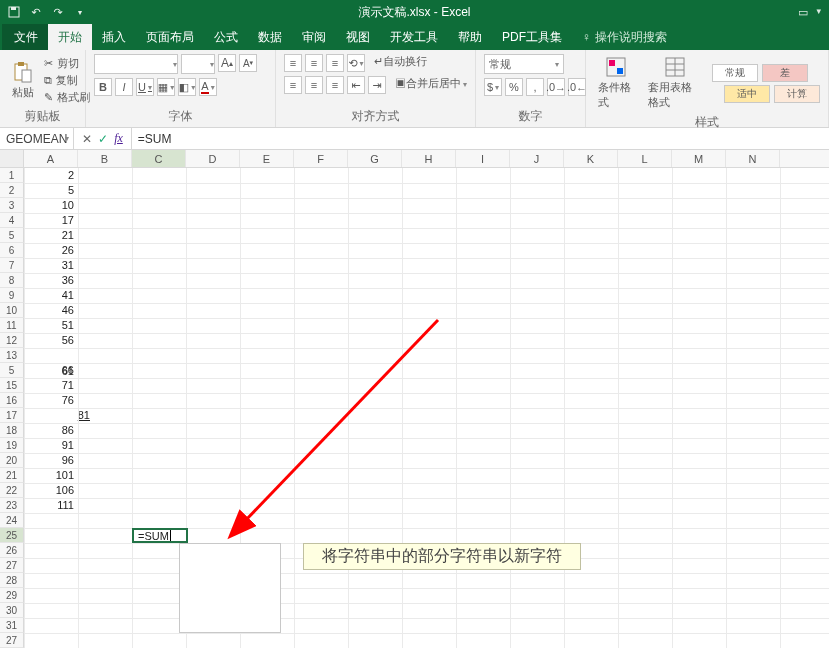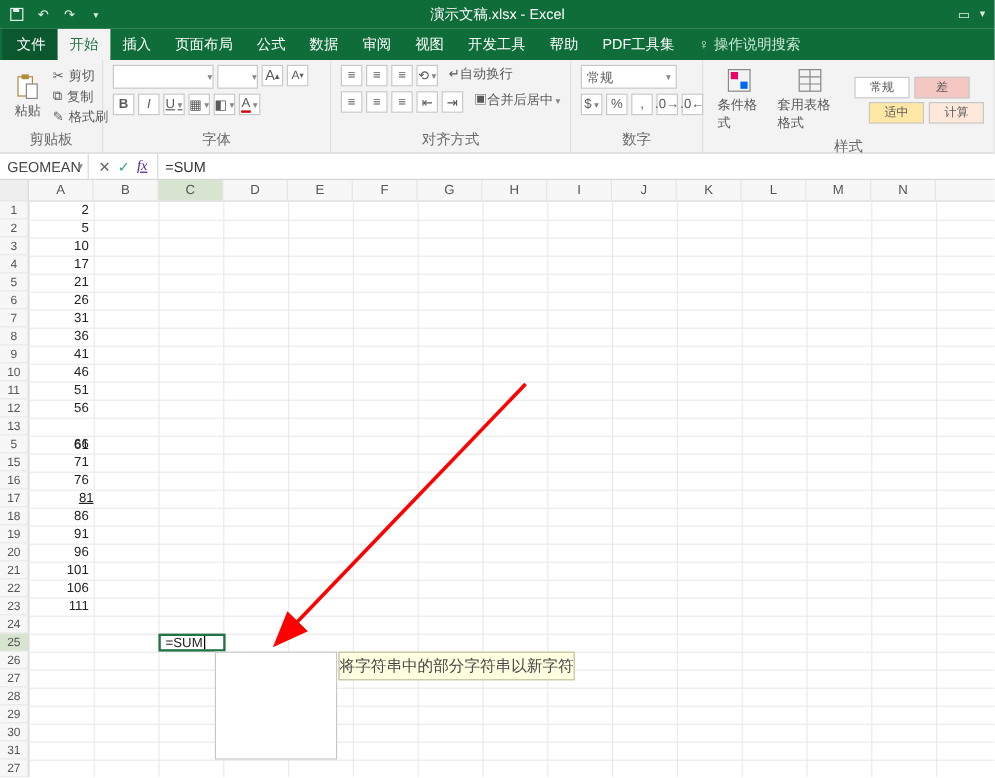--- a/index.html
+++ b/index.html
@@ -58,21 +58,21 @@
   .rh { height:15px; border-bottom:1px solid #e5e5e5; border-right:1px solid #d9d9d9; background:#f7f7f7; font-size:10px; color:#555; display:flex; align-items:center; justify-content:center; }
   .rh.sel { background:#d7e4d0; }
   .gridlines { position:absolute; left:24px; top:0; right:0; bottom:0; }
   .vline { position:absolute; top:0; bottom:0; width:1px; background:#eaeaea; }
   .hline { position:absolute; left:0; right:0; height:1px; background:#eaeaea; }
   .cellA { position:absolute; width:54px; height:15px; font-size:11px; color:#222; text-align:right; padding-right:4px; line-height:15px; }
 
   .active-cell { position:absolute; border:2px solid #217346; background:#fff; font-size:11px; color:#222; padding-left:4px; display:flex; align-items:center; }
   .active-cell .cursor { width:1px; height:11px; background:#000; display:inline-block; margin-left:1px; }
 
-  .tooltip { position:absolute; background:#ffffe1; border:1px solid #c0c0a0; font-size:13px; color:#444; padding:2px 0; white-space:nowrap; }
+  .tooltip { position:absolute; background:#ffffe1; border:1px solid #c0c0a0; font-size:16px; color:#444; padding:2px 18px; white-space:nowrap;margin-left:21px; }
 
   .arrow { position:absolute; pointer-events:none; }
 </style>
 </head>
 <body>
 
 <div class="titlebar">
   <div class="qat">
     <span class="qat-btn">
       <svg width="12" height="12" viewBox="0 0 12 12">
@@ -349,21 +349,21 @@
         <div class="cellA" style="left: 0px; top: 165px;">56</div>
         <div class="hline" style="top: 195px;"></div>
         <div class="cellA" style="left: 0px; top: 196px;">61</div>
         <div class="hline" style="top: 210px;"></div>
         <div class="cellA" style="left: 0px; top: 195px;">66</div>
         <div class="hline" style="top: 225px;"></div>
         <div class="cellA" style="left: 0px; top: 210px;">71</div>
         <div class="hline" style="top: 240px;"></div>
         <div class="cellA" style="left: 0px; top: 225px;">76</div>
         <div class="hline" style="top: 255px;"></div>
-        <div class="cellA" style="left: 4px; top: 240px; text-decoration: underline;">81</div>
+        <div class="cellA" style="left: 16px; top: 240px; text-decoration: underline;">81</div>
         <div class="hline" style="top: 270px;"></div>
         <div class="cellA" style="left: 0px; top: 255px;">86</div>
         <div class="hline" style="top: 285px;"></div>
         <div class="cellA" style="left: 0px; top: 270px;">91</div>
         <div class="hline" style="top: 300px;"></div>
         <div class="cellA" style="left: 0px; top: 285px;">96</div>
         <div class="hline" style="top: 315px;"></div>
         <div class="cellA" style="left: 0px; top: 300px;">101</div>
         <div class="hline" style="top: 330px;"></div>
         <div class="cellA" style="left: 0px; top: 315px;">106</div>

